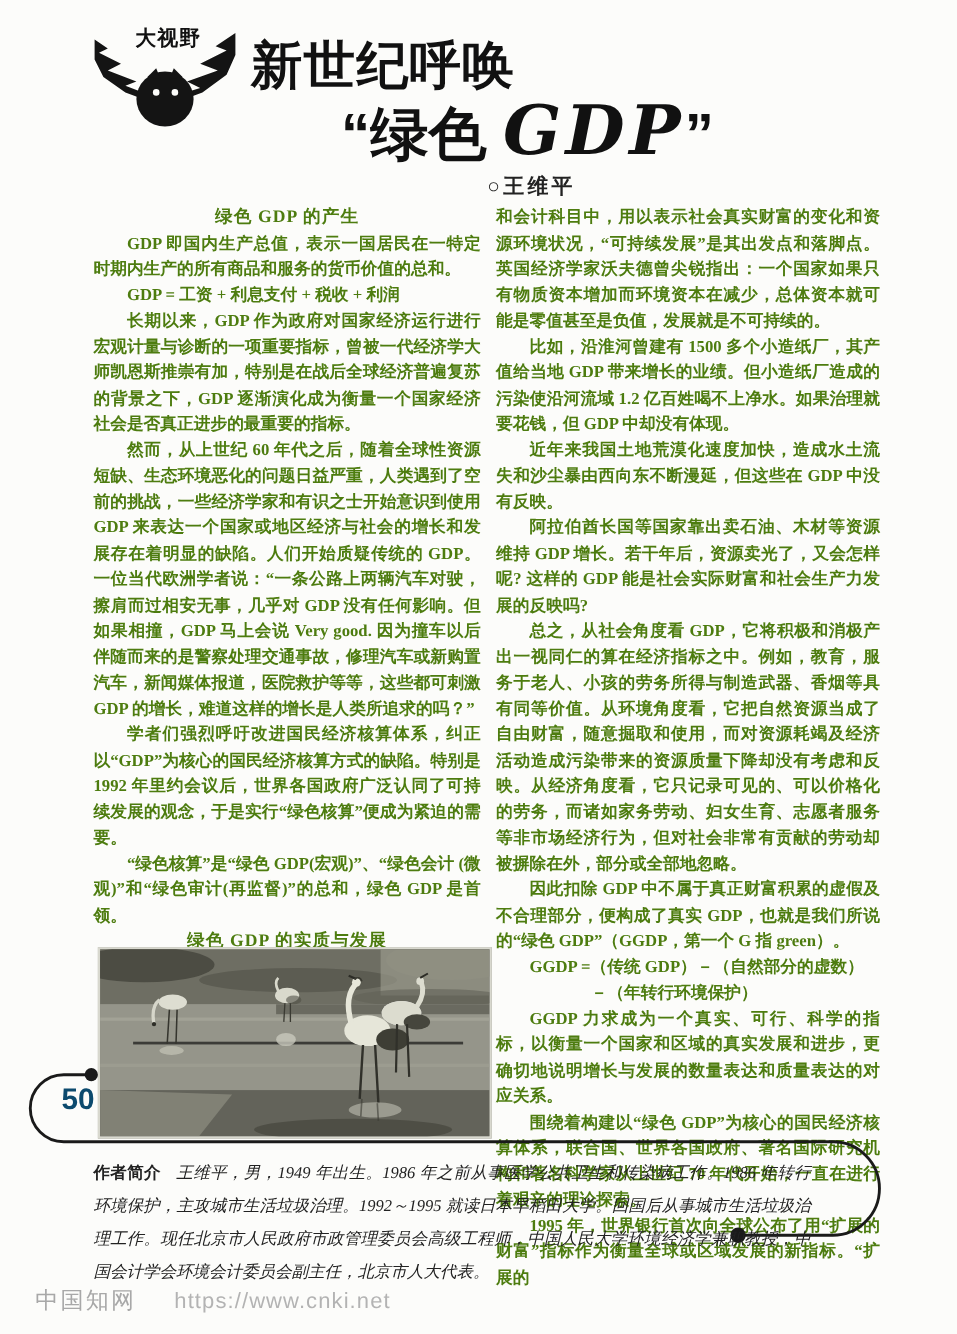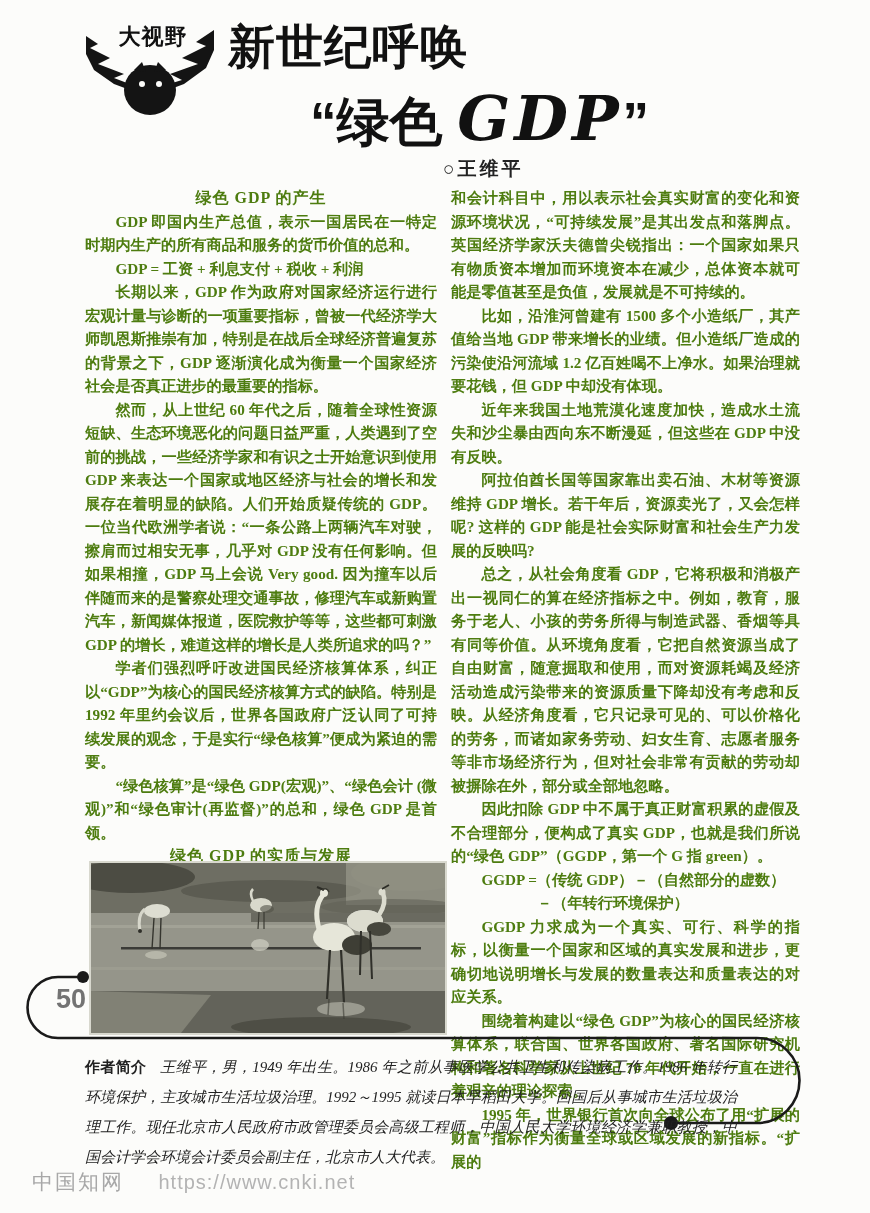--- a/index.html
+++ b/index.html
@@ -13,25 +13,25 @@
     overflow:hidden;
   }
   .abs { position:absolute; }
 
   
   .logo-box { left:84px; top:14px; width:132px; height:108px; }
   .logo-box svg { position:absolute; left:0; top:0; }
   .badge-label {
     position:absolute; left:34px; top:8px; width:70px;
     font-family:Liberation Serif, serif;
-    font-size:22px; font-weight:700; letter-spacing:1px;
+    font-size:19px; font-weight:700; letter-spacing:1px;
     color:#111; text-align:center; background:transparent;
   }
   .title1 {
-    left:228px; top:16px;
+    left:228px; top:28px;
     font-family:"Liberation Sans","DejaVu Sans",sans-serif;
     font-size:47px; font-weight:900; letter-spacing:1px; color:#111;
     white-space:nowrap;
   }
   .title2 {
     left:310px; top:82px; white-space:nowrap; color:#111;
   }
   .title2 .cn {
     font-family:"Liberation Sans","DejaVu Sans",sans-serif;
     font-size:53px; font-weight:900;
@@ -66,21 +66,21 @@
     left:89px; top:861px; width:358px; height:174px;
     border:2px solid #d8d8ce; background:#8e8e84;
   }
   .photo svg { display:block; }
 
   
   .deco-line { left:0; top:960px; width:810px; height:180px; }
   .page-num {
     left:52px; top:984px; width:38px;
     font-family:"Liberation Sans","DejaVu Sans",sans-serif;
-    font-size:27px; font-weight:800; color:#737373; text-align:center;
+    font-size:27px; font-weight:800; color:#0c4a6e; text-align:center;
   }
 
   
   .bio {
     left:85px; top:1052px; width:652px;
     font-size:15px; line-height:30px; text-align:justify;
     font-style:italic; font-weight:500; color:#222;
   }
   .bio .bio-label { font-style:normal; font-weight:800; margin-right:14px; }
 

